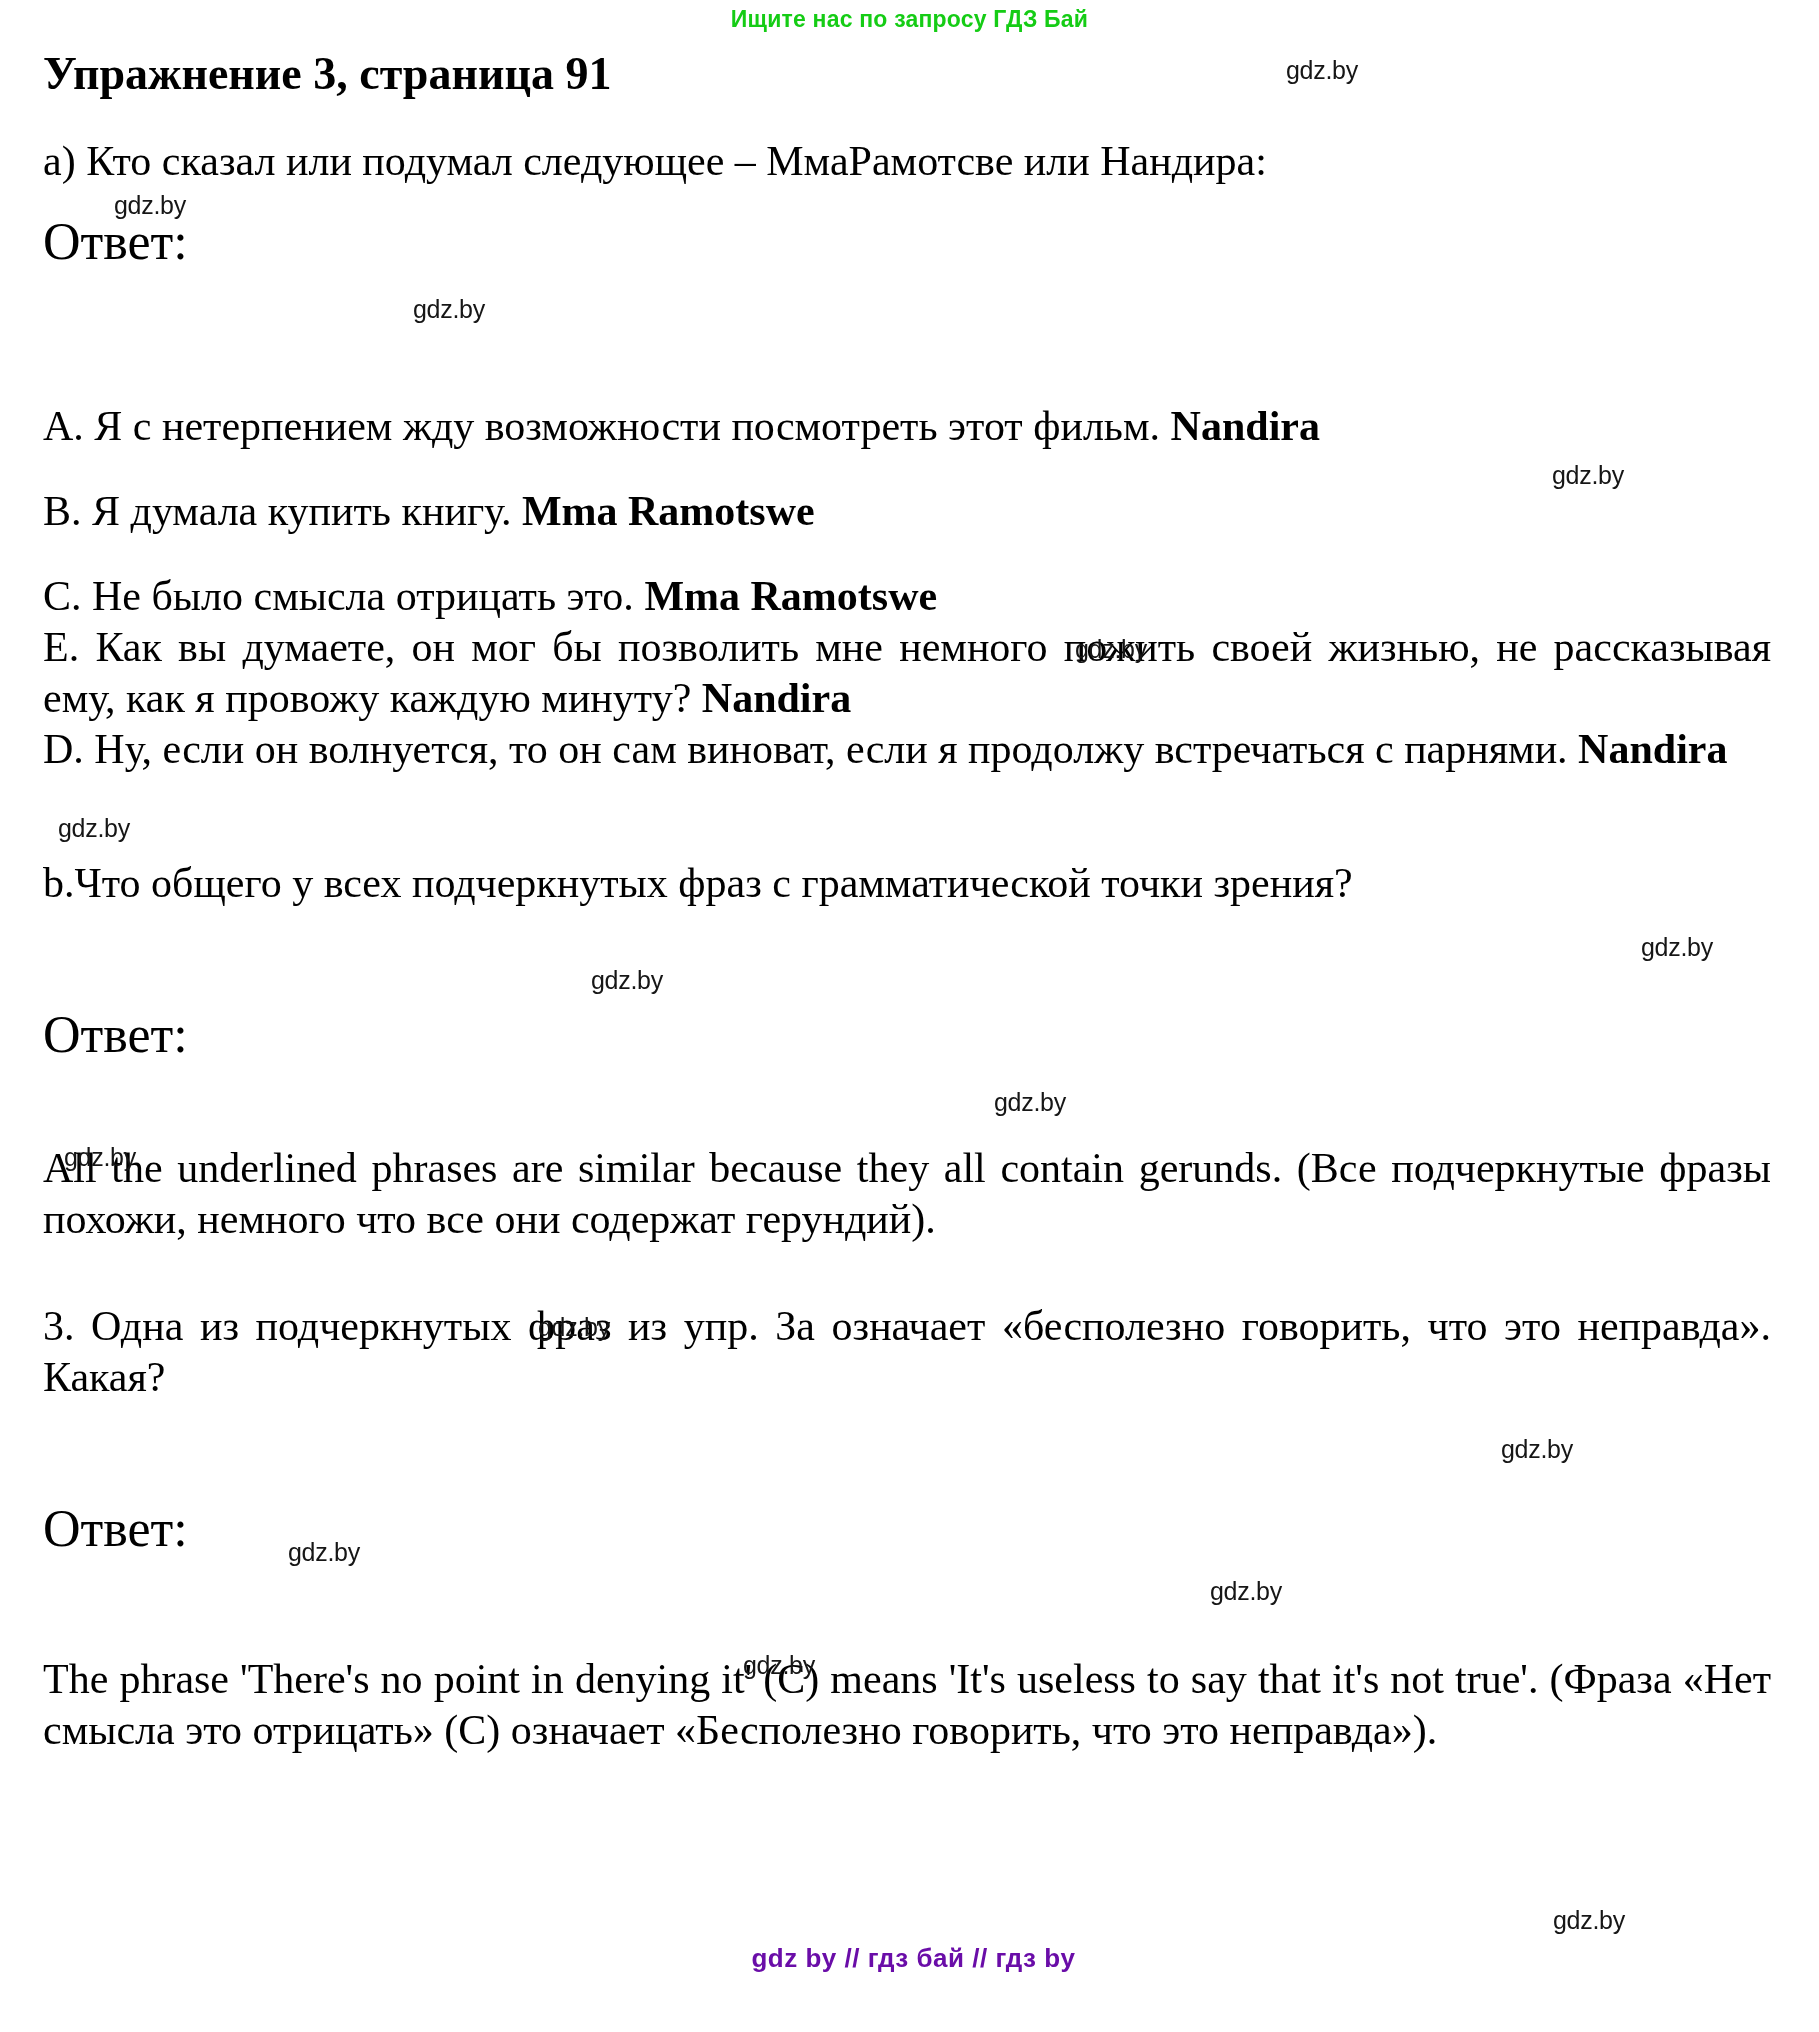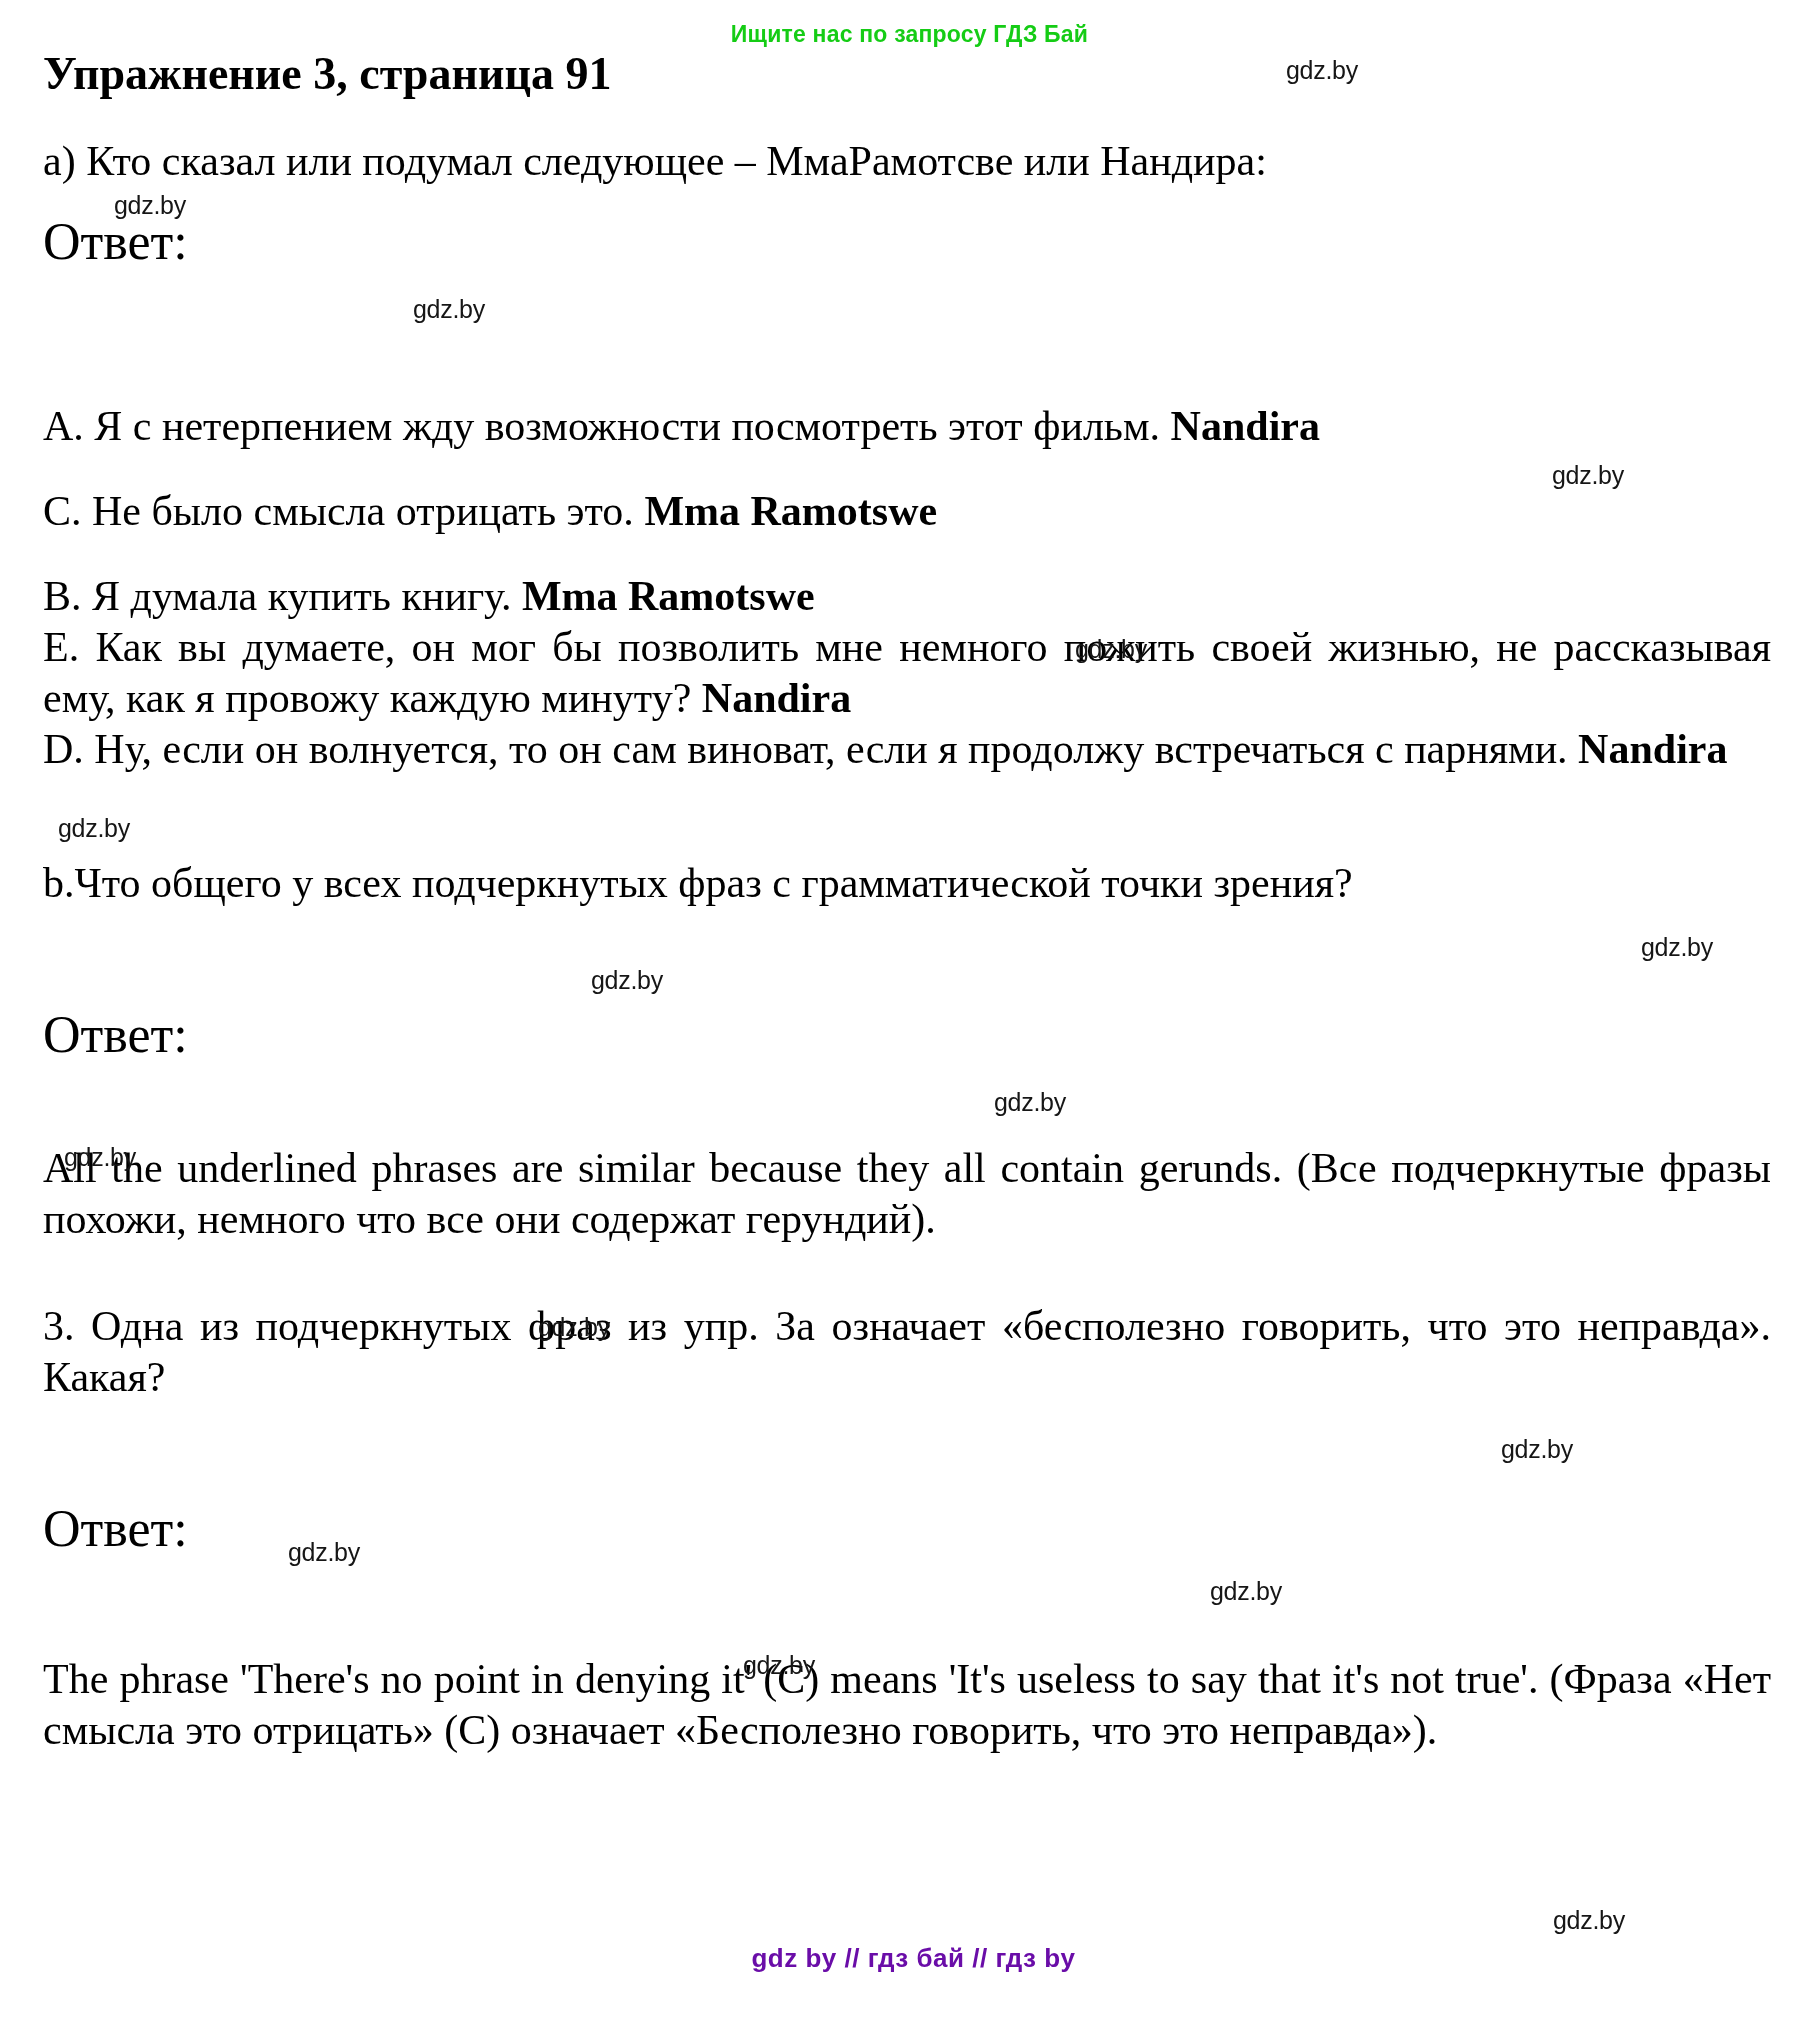--- a/index.html
+++ b/index.html
@@ -23,21 +23,21 @@
     top: 0;
     left: 0;
     width: 1819px;
     text-align: center;
     font-family: "Liberation Sans", "DejaVu Sans", sans-serif;
     font-size: 23px;
     font-weight: 700;
     letter-spacing: 0.2px;
     color: #15cc15;
     line-height: 29px;
-    padding-top: 20px;
+    padding-top: 5px;
   }
 
   
   .doc {
     position: absolute;
     top: 46px;
     left: 43px;
     width: 1728px;
   }
 
@@ -114,28 +114,28 @@
 
   <div class="gap-xl"></div>
 
   <p class="para nojust">
     <span>A.</span>
     <span>Я с нетерпением жду возможности посмотреть этот фильм.</span>
     <b class="speaker">Nandira</b>
   </p>
 
   <p class="para nojust">
-    <span>C.</span>
-    <span>Не было смысла отрицать это.</span>
+    <span>B.</span>
+    <span>Я думала купить книгу.</span>
     <b class="speaker">Mma Ramotswe</b>
   </p>
 
   <p class="para nojust">
-    <span>B.</span>
-    <span>Я думала купить книгу.</span>
+    <span>C.</span>
+    <span>Не было смысла отрицать это.</span>
     <b class="speaker">Mma Ramotswe</b>
   </p>
 
   <p class="para">
     <span>E.</span>
     <span>Как вы думаете, он мог бы позволить мне немного пожить своей жизнью, не рассказывая ему, как я провожу каждую минуту?</span>
     <b class="speaker">Nandira</b>
   </p>
 
   <p class="para">

